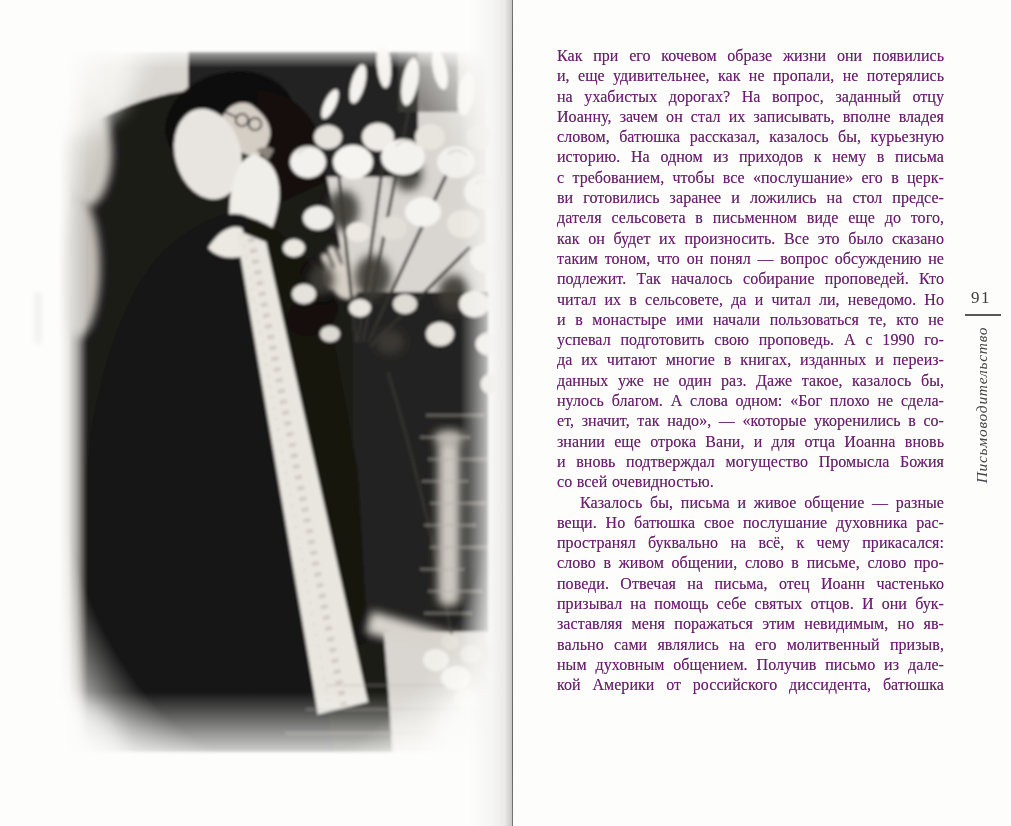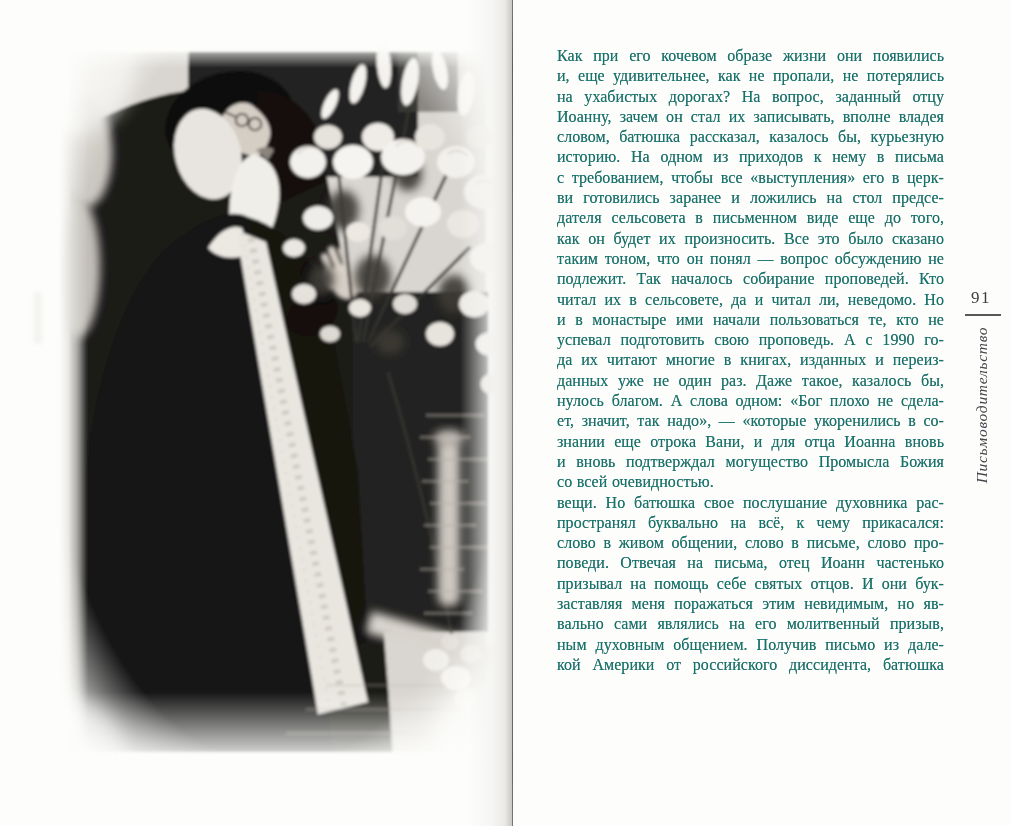--- a/index.html
+++ b/index.html
@@ -31,21 +31,21 @@
       rgba(110,105,100,0) 100%);
   }
   .gutter-line{
     position:absolute;left:512px;top:0;width:2px;height:826px;
     background:linear-gradient(to bottom,#6a6864,#4e4c49 8%,#77746f 50%,#55534f 92%,#6a6864);
     opacity:.85;
   }
   
   .text-block{
     position:absolute;left:557px;top:46px;width:387px;
-    font-size:16px;line-height:20.3px;color:#0f766e;
+    font-size:16px;line-height:20.3px;color:#701a75;
     letter-spacing:.05px;word-spacing:.5px;
     text-shadow:0 0 .4px rgba(46,44,46,.55);
   }
   .line{text-align:justify;text-align-last:justify;}
   .line.end{text-align-last:auto;}
   .line.in{text-indent:23px;}
   
   .pagenum{
     position:absolute;left:958px;top:288px;width:46px;text-align:center;
     font-size:17px;color:#3e3c3e;letter-spacing:1.5px;
@@ -254,36 +254,37 @@
 
   <section class="page right"></section>
 
   <div class="text-block">
       <div class="line">Как при его кочевом образе жизни они появились</div>
       <div class="line">и, еще удивительнее, как не пропали, не потерялись</div>
       <div class="line">на ухабистых дорогах? На вопрос, заданный отцу</div>
       <div class="line">Иоанну, зачем он стал их записывать, вполне владея</div>
       <div class="line">словом, батюшка рассказал, казалось бы, курьезную</div>
       <div class="line">историю. На одном из приходов к нему в письма</div>
-      <div class="line">с требованием, чтобы все «выступления» его в церк-</div>
+      <div class="line">с требованием, чтобы все «послушание» его в церк-</div>
       <div class="line">ви готовились заранее и ложились на стол предсе-</div>
       <div class="line">дателя сельсовета в письменном виде еще до того,</div>
       <div class="line">как он будет их произносить. Все это было сказано</div>
       <div class="line">таким тоном, что он понял — вопрос обсуждению не</div>
       <div class="line">подлежит. Так началось собирание проповедей. Кто</div>
       <div class="line">читал их в сельсовете, да и читал ли, неведомо. Но</div>
       <div class="line">и в монастыре ими начали пользоваться те, кто не</div>
       <div class="line">успевал подготовить свою проповедь. А с 1990 го-</div>
       <div class="line">да их читают многие в книгах, изданных и переиз-</div>
       <div class="line">данных уже не один раз. Даже такое, казалось бы,</div>
       <div class="line">нулось благом. А слова одном: «Бог плохо не сдела-</div>
       <div class="line">ет, значит, так надо», — «которые укоренились в со-</div>
       <div class="line">знании еще отрока Вани, и для отца Иоанна вновь</div>
       <div class="line">и вновь подтверждал могущество Промысла Божия</div>
       <div class="line end">со всей очевидностью.</div>
+      <div class="line in">Казалось бы, письма и живое общение — разные</div>
       <div class="line">вещи. Но батюшка свое послушание духовника рас-</div>
       <div class="line">пространял буквально на всё, к чему прикасался:</div>
       <div class="line">слово в живом общении, слово в письме, слово про-</div>
       <div class="line">поведи. Отвечая на письма, отец Иоанн частенько</div>
       <div class="line">призывал на помощь себе святых отцов. И они бук-</div>
       <div class="line">заставляя меня поражаться этим невидимым, но яв-</div>
       <div class="line">вально сами являлись на его молитвенный призыв,</div>
       <div class="line">ным духовным общением. Получив письмо из дале-</div>
       <div class="line">кой Америки от российского диссидента, батюшка</div>
     </div>

